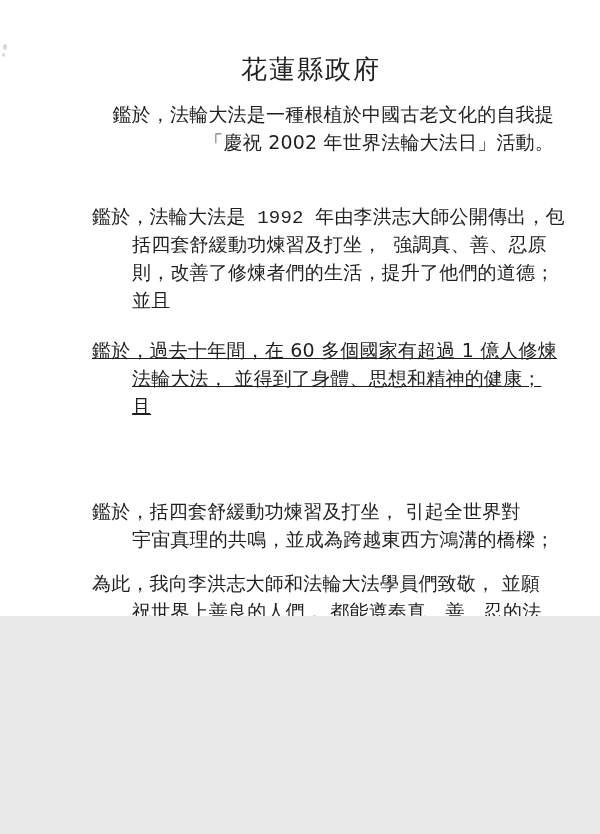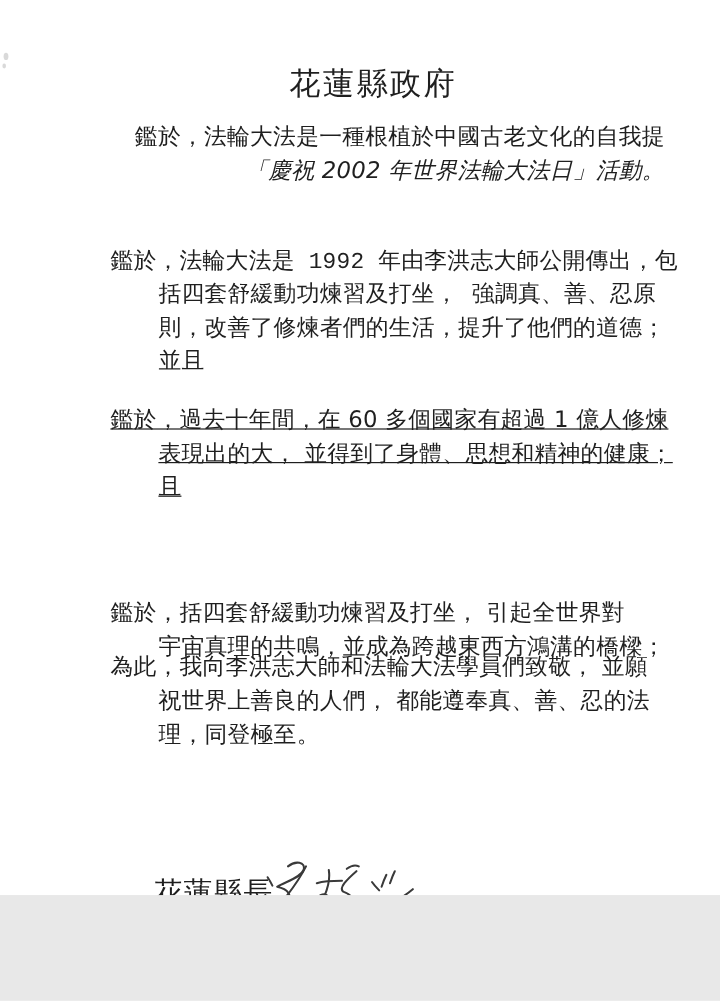--- a/index.html
+++ b/index.html
@@ -1,20 +1,20 @@
 <!DOCTYPE html>
 <html style="--page-bg: #ffffff; --ink: #1f1f1f; --sig-ink: #3a3a3a;"><head>
 <meta charset="utf-8">
 <style>
   * { margin: 0; padding: 0; box-sizing: border-box; }
   html, body { background: #e8e8e8; }
   .page {
     position: relative;
     width: 600px;
-    height: 746px;
+    height: 616px;
     margin: 0 auto;
     background: var(--page-bg, #ffffff);
     color: var(--ink, #1f1f1f);
     font-family: "DejaVu Sans", sans-serif;
     overflow: hidden;
   }
   .doc-title {
     position: absolute;
     top: 52px;
     left: 0;
@@ -32,26 +32,26 @@
   }
   .para .line, .date-line {
     display: block;
     height: 28px;
     line-height: 28px;
     font-size: 19px;
     letter-spacing: 0.2px;
     white-space: nowrap;
   }
   .para .line.indent { margin-left: 40px; }
-  .para .line.indent-bracket { margin-left: 30px; font-style: italic; }
+  .para .line.indent-bracket { margin-left: 30px; }
   #p1 { top: 100px; text-align: right; }
   #p2 { top: 204px; font-family: Liberation Mono, monospace; }
   #p3 { top: 336px; text-decoration: underline; }
   #p4 { top: 497px; }
-  #p5 { top: 542px; }
+  #p5 { top: 569px; }
   .date-line {
     position: absolute;
     left: 92px;
     top: 668px;
   }
   .signature-row {
     position: absolute;
     left: 128px;
     top: 712px;
     height: 70px;
@@ -99,21 +99,21 @@
 
   <div class="para" id="p2">
     <span class="line">鑑於，法輪大法是 1992 年由李洪志大師公開傳出，包</span>
     <span class="line indent">括四套舒緩動功煉習及打坐， 強調真、善、忍原</span>
     <span class="line indent">則，改善了修煉者們的生活，提升了他們的道德；</span>
     <span class="line indent">並且</span>
   </div>
 
   <div class="para" id="p3">
     <span class="line">鑑於，過去十年間，在 60 多個國家有超過 1 億人修煉</span>
-    <span class="line indent">表現出的大， 並得到了身體、思想和精神的健康；</span>
+    <span class="line indent">法輪大法， 並得到了身體、思想和精神的健康；</span>
     <span class="line indent">且</span>
   </div>
 
   <div class="para" id="p4">
     <span class="line">鑑於，括四套舒緩動功煉習及打坐， 引起全世界對</span>
     <span class="line indent">宇宙真理的共鳴，並成為跨越東西方鴻溝的橋樑；</span>
   </div>
 
   <div class="para" id="p5">
     <span class="line">為此，我向李洪志大師和法輪大法學員們致敬， 並願</span>

